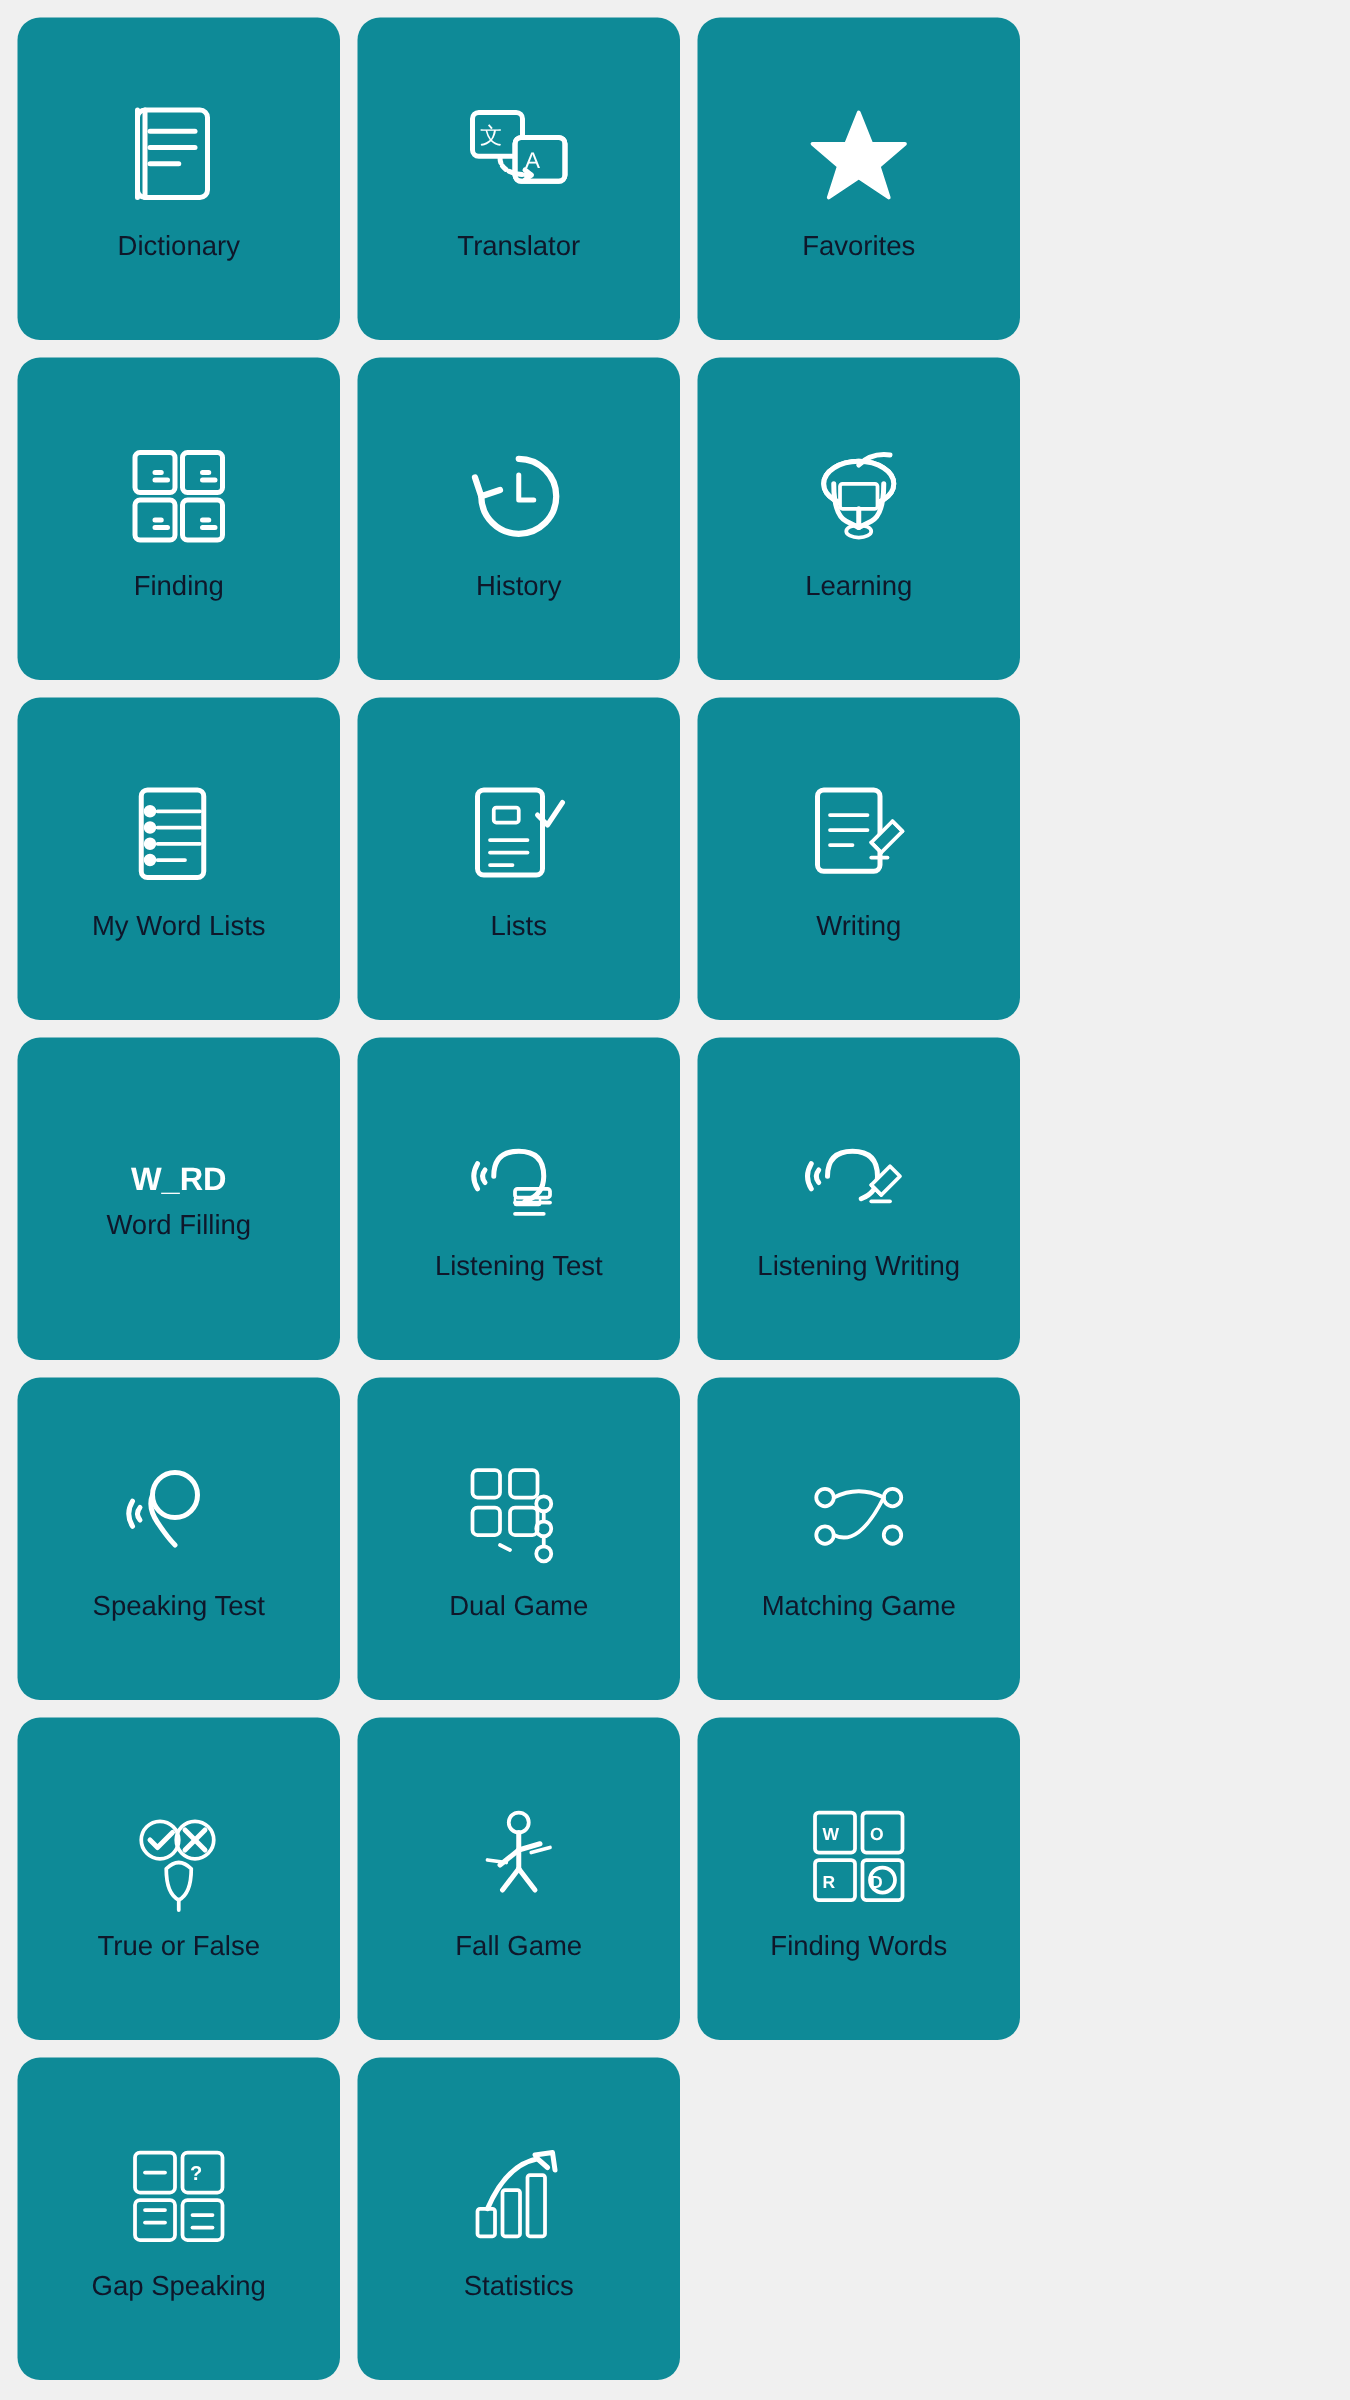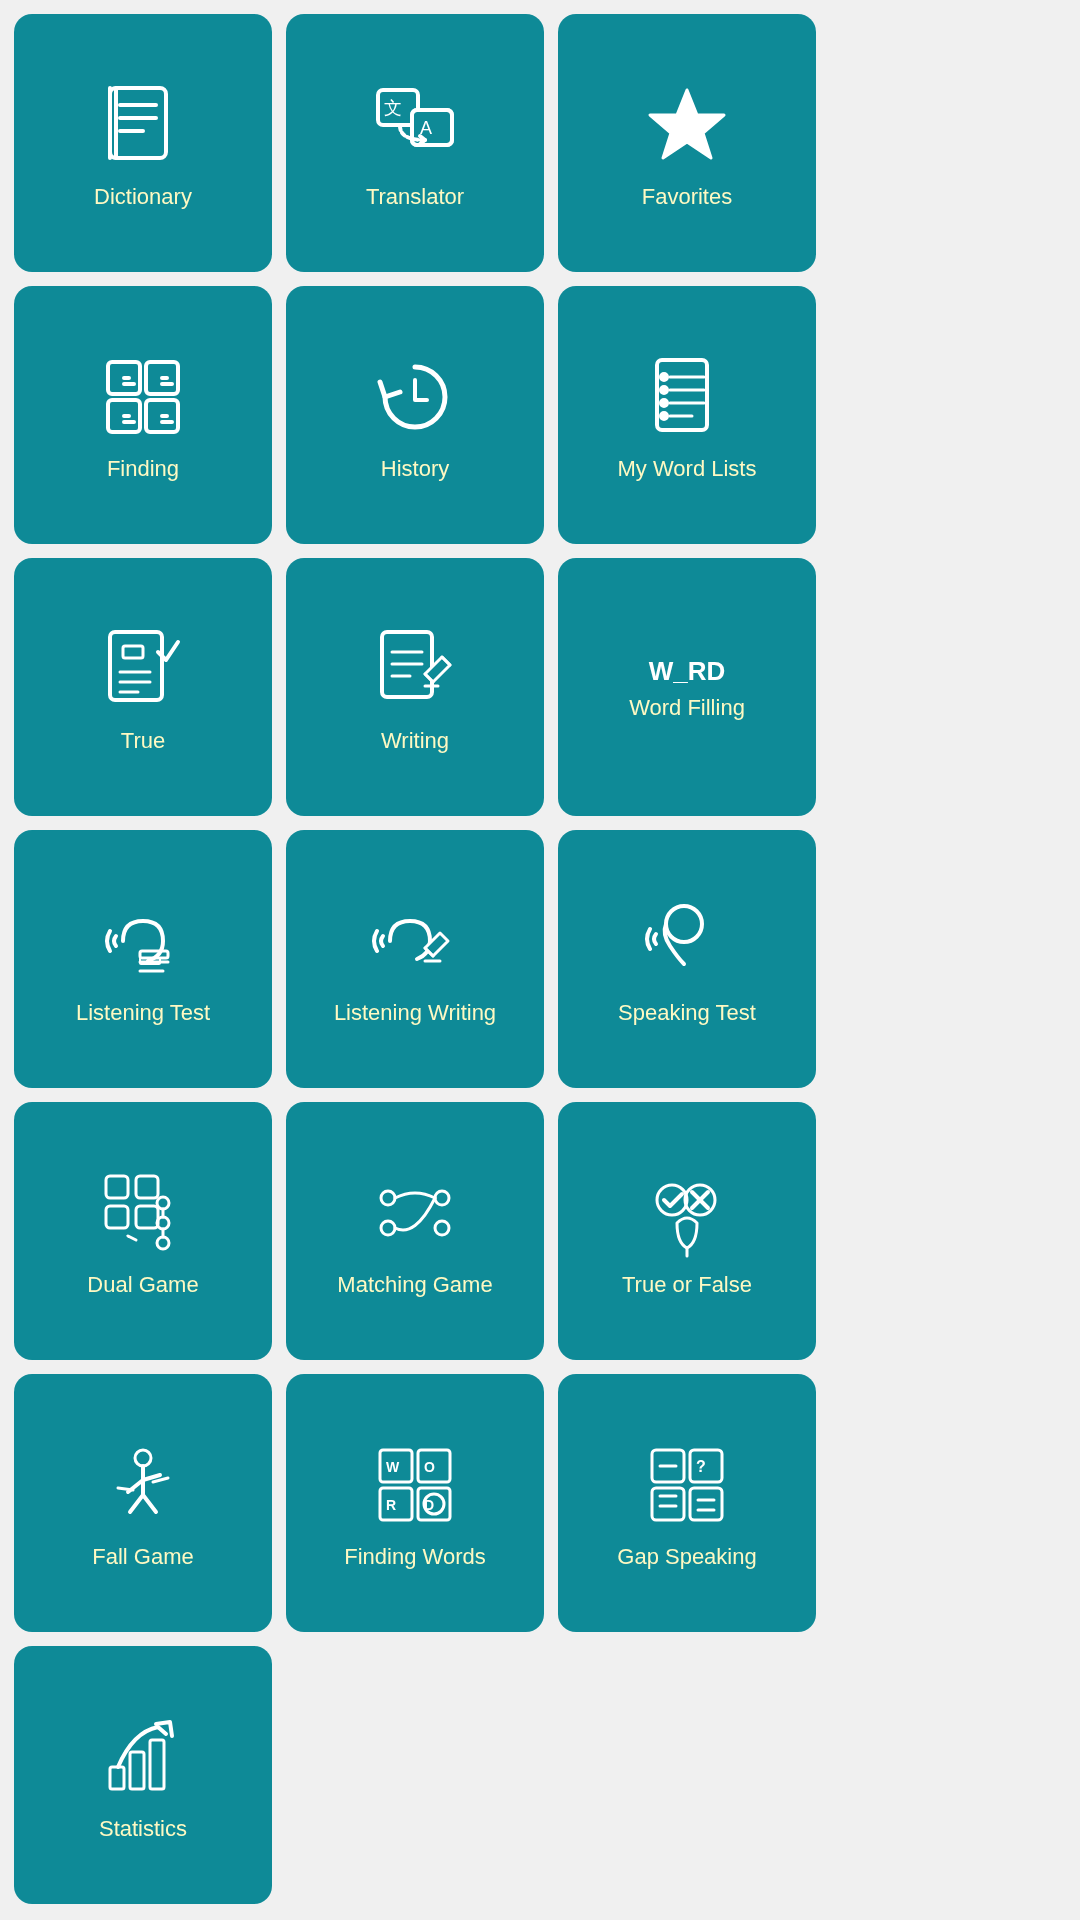--- a/index.html
+++ b/index.html
@@ -33,21 +33,21 @@
       width: 90px;
       height: 90px;
       fill: none;
       stroke: white;
       stroke-width: 4;
       stroke-linecap: round;
       stroke-linejoin: round;
       margin-bottom: 14px;
     }
     .tile-label {
-      color: #fef9c3;
+      color: #0f172a;
       font-size: 22px;
       font-weight: 500;
       text-align: center;
       line-height: 1.2;
     }
     .tile-text-icon {
       color: white;
       font-size: 26px;
       font-weight: 700;
       margin-bottom: 8px;
@@ -106,20 +106,32 @@
 
   <div class="tile">
     <svg viewBox="0 0 90 90">
       <path d="M45 15 A30 30 0 1 1 15 45" stroke-width="5"></path>
       <polyline points="10,30 15,45 30,40" stroke-width="5"></polyline>
       <polyline points="45,28 45,48 57,48" stroke-width="4"></polyline>
     </svg>
     <span class="tile-label">History</span>
   </div>
 
+  <div class="tile">
+    <svg viewBox="0 0 90 90">
+      <ellipse cx="45" cy="35" rx="28" ry="18" stroke-width="4" fill="white" stroke="white"></ellipse>
+      <ellipse cx="45" cy="35" rx="28" ry="18" stroke-width="4" fill="#0e8a97"></ellipse>
+      <path d="M45 20 Q55 10 70 12" stroke-width="4"></path>
+      <rect x="30" y="35" width="30" height="20" rx="2" stroke-width="3" fill="#0e8a97"></rect>
+      <path d="M25 35 Q25 60 35 65 Q45 70 45 70 Q45 70 55 65 Q65 60 65 35" stroke-width="4" fill="none"></path>
+      <line x1="45" y1="55" x2="45" y2="70" stroke-width="4"></line>
+      <ellipse cx="45" cy="73" rx="10" ry="5" stroke-width="3" fill="none"></ellipse>
+    </svg>
+    <span class="tile-label">Learning</span>
+  </div>
 
   <div class="tile">
     <svg viewBox="0 0 90 90">
       <rect x="15" y="8" width="50" height="70" rx="5" stroke-width="4"></rect>
       <line x1="28" y1="25" x2="62" y2="25" stroke-width="3"></line>
       <line x1="28" y1="38" x2="62" y2="38" stroke-width="3"></line>
       <line x1="28" y1="51" x2="62" y2="51" stroke-width="3"></line>
       <line x1="28" y1="64" x2="50" y2="64" stroke-width="3"></line>
       <circle cx="22" cy="25" r="3" fill="white"></circle>
       <circle cx="22" cy="38" r="3" fill="white"></circle>
@@ -131,21 +143,21 @@
 
   <div class="tile">
     <svg viewBox="0 0 90 90">
       <rect x="12" y="8" width="52" height="68" rx="5" stroke-width="4"></rect>
       <rect x="25" y="22" width="20" height="12" rx="2" stroke-width="3"></rect>
       <polyline points="60,28 68,36 80,18" stroke-width="4"></polyline>
       <line x1="22" y1="48" x2="52" y2="48" stroke-width="3"></line>
       <line x1="22" y1="58" x2="52" y2="58" stroke-width="3"></line>
       <line x1="22" y1="68" x2="40" y2="68" stroke-width="3"></line>
     </svg>
-    <span class="tile-label">True</span>
+    <span class="tile-label">Lists</span>
   </div>
 
   <div class="tile">
     <svg viewBox="0 0 90 90">
       <rect x="12" y="8" width="50" height="65" rx="5" stroke-width="4"></rect>
       <line x1="22" y1="28" x2="52" y2="28" stroke-width="3"></line>
       <line x1="22" y1="40" x2="52" y2="40" stroke-width="3"></line>
       <line x1="22" y1="52" x2="40" y2="52" stroke-width="3"></line>
       <path d="M55 50 L72 33 L80 41 L63 58 Z" stroke-width="3" fill="#0e8a97"></path>
       <path d="M55 50 L63 58" stroke-width="3"></path>

